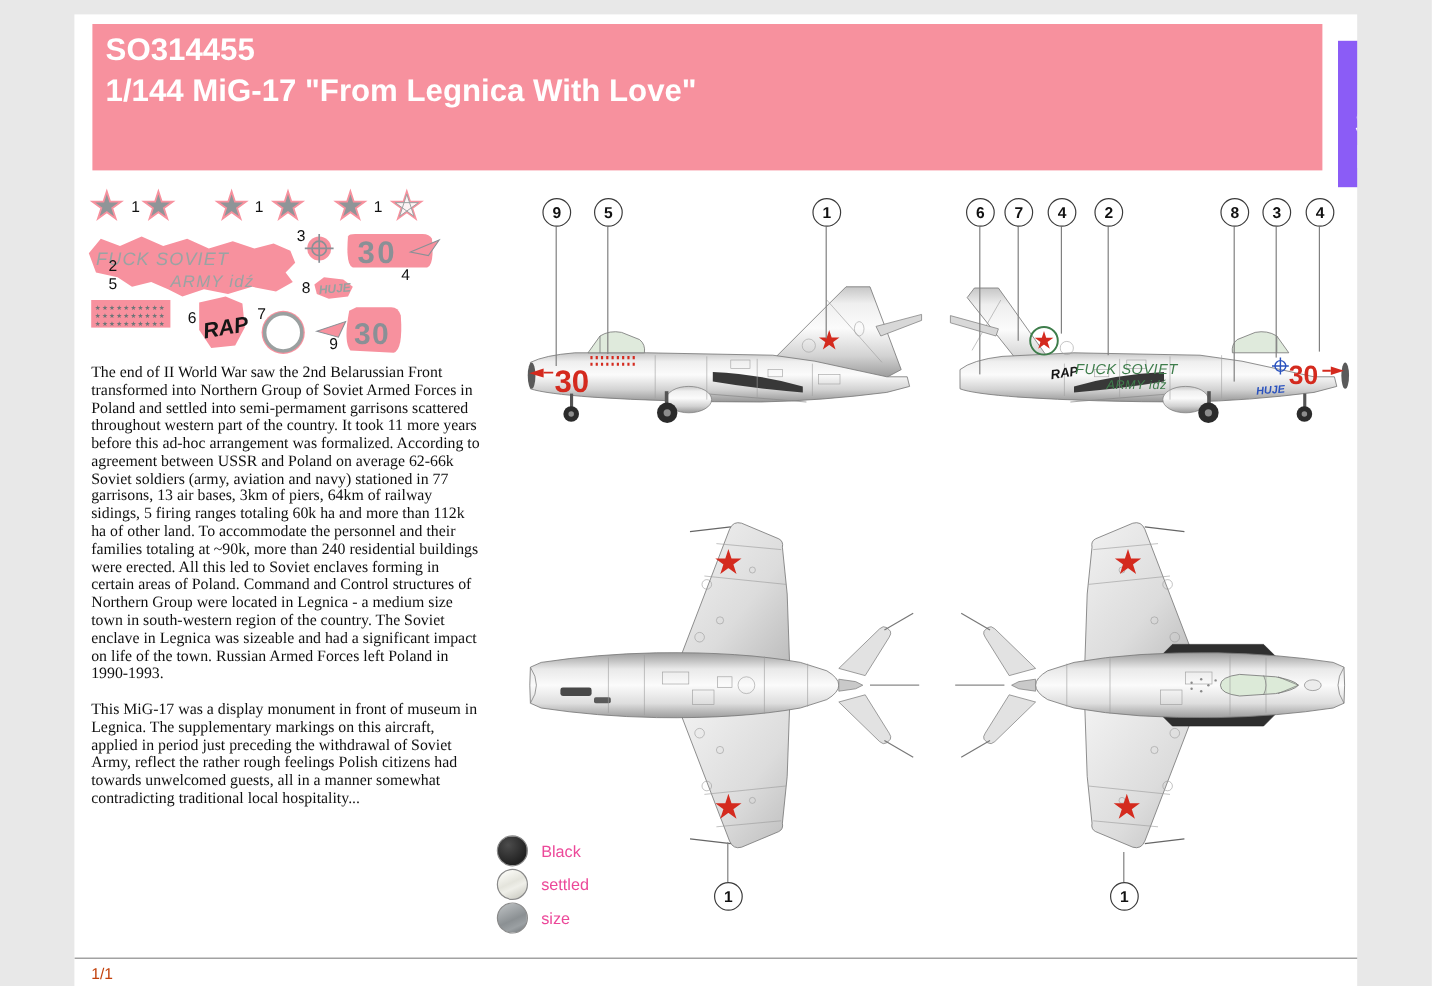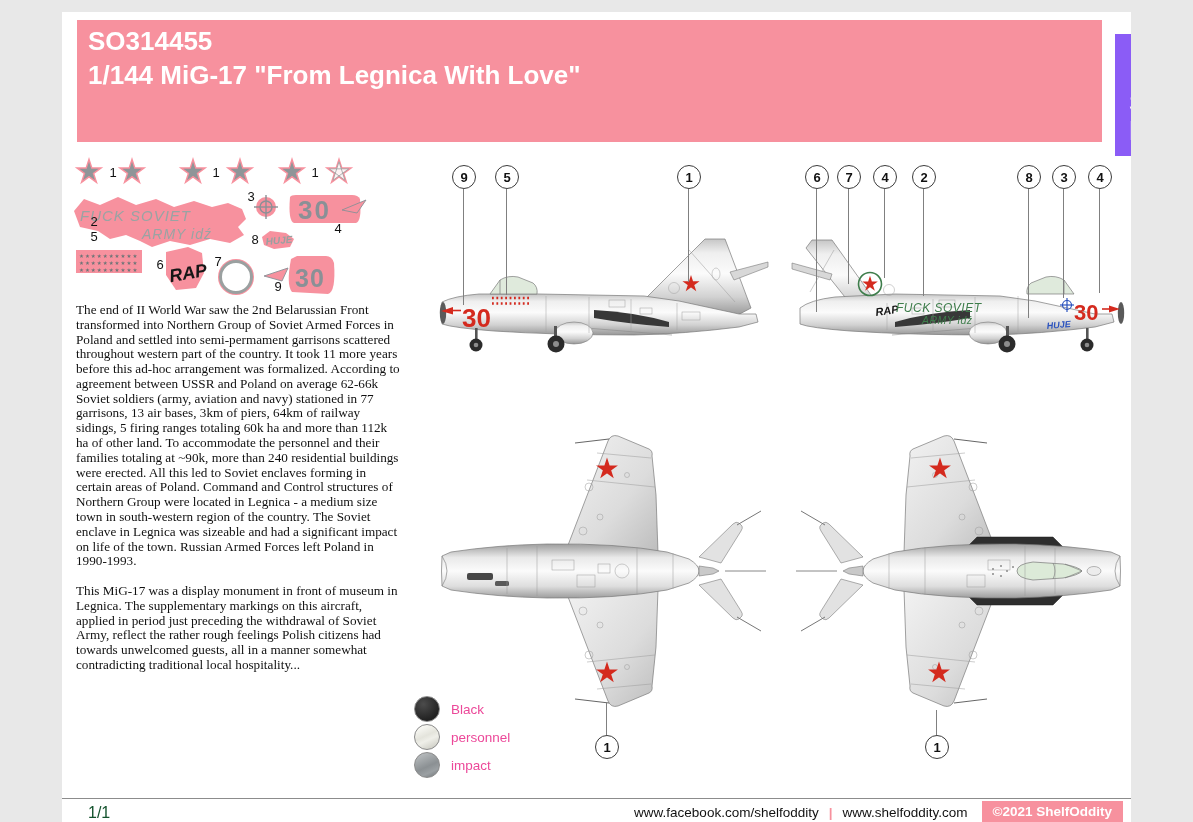--- a/index.html
+++ b/index.html
@@ -24,21 +24,21 @@
   .ldr{position:absolute;width:1.2px;background:#808080;z-index:4;}
   
   .legend-row{position:absolute;left:352px;height:26px;display:flex;align-items:center;}
   .sw{width:26px;height:26px;border-radius:50%;border:1px solid #8a8a8a;box-sizing:border-box;}
   .sw-black{background:radial-gradient(circle at 35% 30%,#4c4c4c,#222 70%);}
   .sw-alu{background:linear-gradient(155deg,#fbfbf7 10%,#e4e4dc 45%,#efefe9 60%,#c9c9c0 95%);}
   .sw-steel{background:linear-gradient(155deg,#b7bbbd 10%,#8b9093 55%,#9ba0a3 75%,#777c7f 95%);}
   .legend-label{margin-left:11px;font-size:13.5px;color:#ec4899;}
   
   .footer-line{position:absolute;left:0;top:786px;width:1193px;border-top:1px solid #8c8c8c;}
-  .pagenum{position:absolute;left:26px;top:792px;font-size:16px;color:#14532d;}
+  .pagenum{position:absolute;left:14px;top:792px;font-size:13px;color:#c2410c;}
   .furls{position:absolute;right:8px;top:789px;display:flex;align-items:center;font-size:13.5px;color:#111;}
   .fsep{color:#F7919E;margin:0 10px;font-weight:bold;}
   .fbadge{margin-left:14px;background:#F7919E;color:#fff;font-weight:bold;font-size:13.5px;
           padding:3px 11px 4px 11px;}
   svg text{font-family:"Liberation Sans",sans-serif;}
   .abs{position:absolute;}
 </style>
 </head>
 <body>
 
@@ -389,29 +389,23 @@
   <div class="co" style="left:533px;top:723px">1</div>
   <div class="ldr" style="left:874px;top:698px;height:25px"></div>
   <div class="co" style="left:863px;top:723px">1</div>
 
   <div class="legend-row" style="top:684px">
     <div class="sw sw-black"></div>
     <div class="legend-label">Black</div>
   </div>
   <div class="legend-row" style="top:712px">
     <div class="sw sw-alu"></div>
-    <div class="legend-label">personnel</div>
+    <div class="legend-label">settled</div>
   </div>
   <div class="legend-row" style="top:740px">
     <div class="sw sw-steel"></div>
-    <div class="legend-label">impact</div>
+    <div class="legend-label">size</div>
   </div>
 
   <div class="footer-line"></div>
   <div class="pagenum">1/1</div>
-  <div class="furls">
-    <span>www.facebook.com/shelfoddity</span>
-    <span class="fsep">|</span>
-    <span>www.shelfoddity.com</span>
-    <span class="fbadge">©2021 ShelfOddity</span>
-  </div>
 
 </div>
 
 </body></html>

